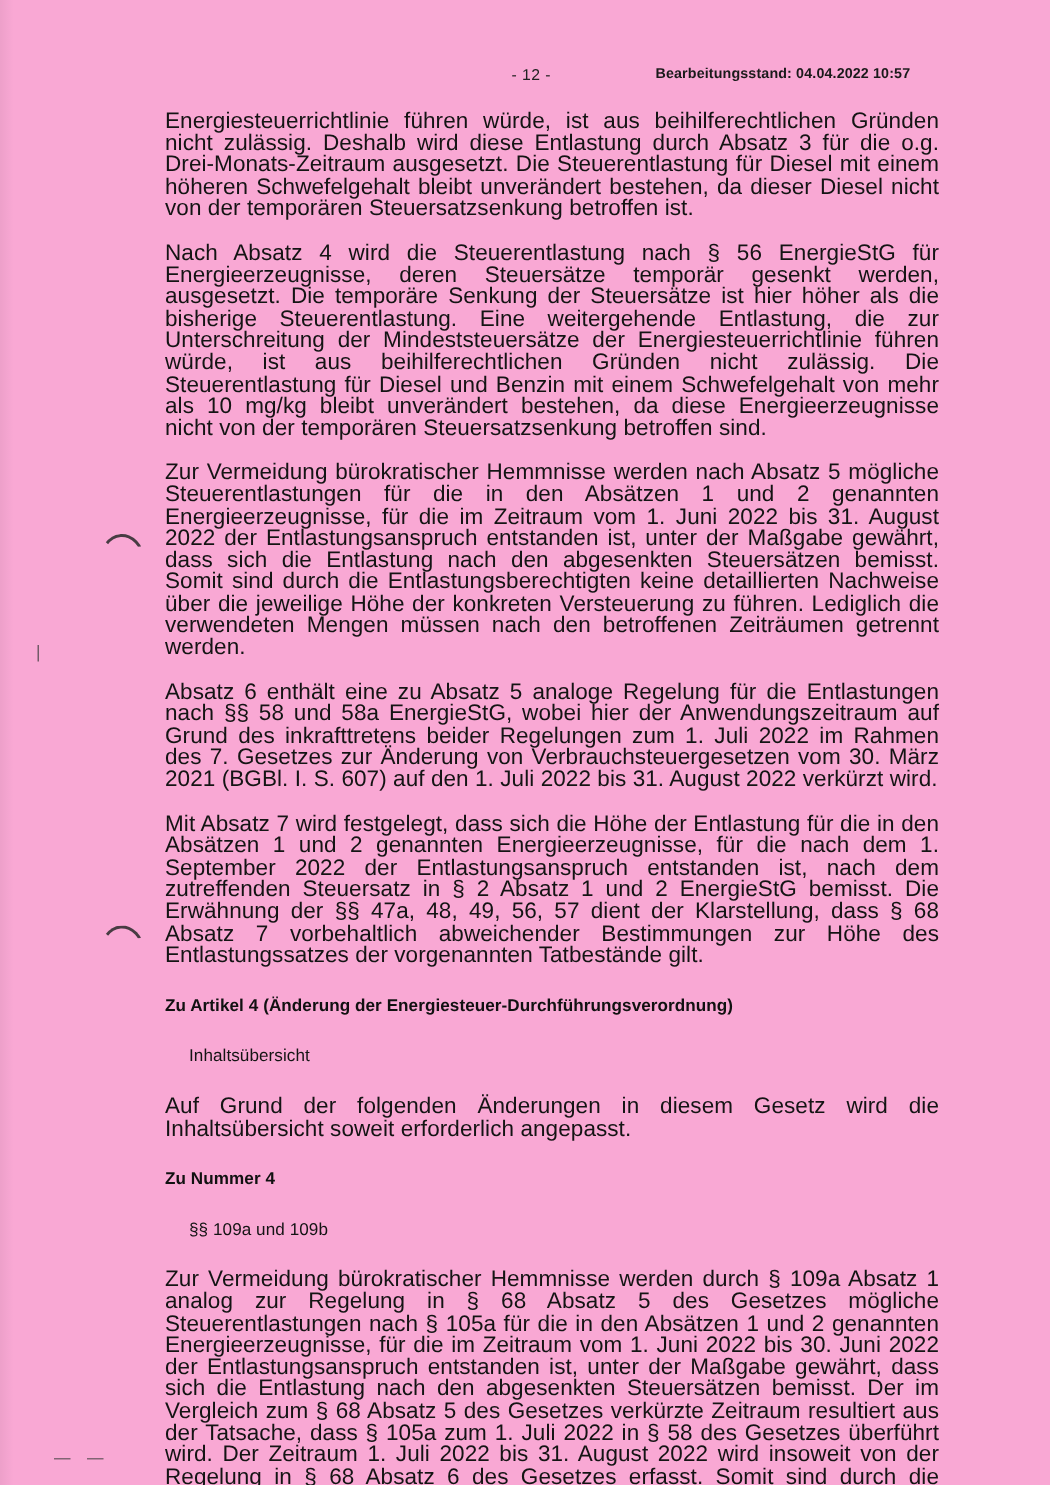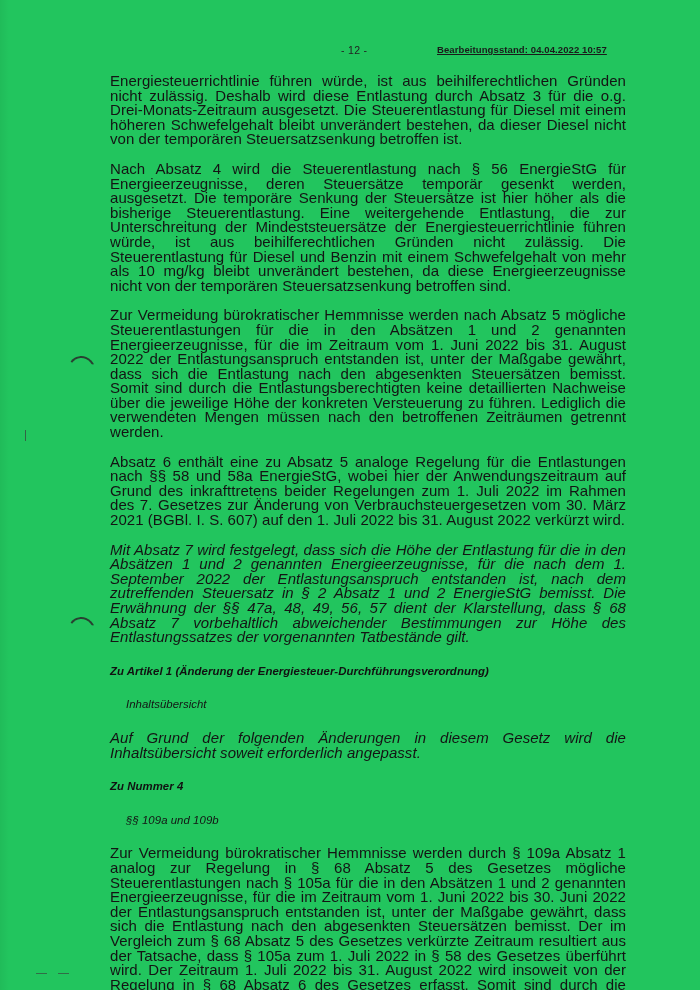--- a/index.html
+++ b/index.html
@@ -12,21 +12,21 @@
     height: 990px;
     position: relative;
     font-family: "Liberation Sans", sans-serif;
     color: #1b1b1b;
     overflow: hidden;
   }
 
   .page {
     position: absolute;
     inset: 0;
-    background: #22c55e;
+    background: #f9a8d4;
   }
 
   
   .header {
     position: absolute;
     top: 44px;
     left: 0;
     right: 0;
     height: 16px;
     display: flex;
@@ -41,21 +41,20 @@
     color: #222;
   }
   .edit-stamp {
     position: absolute;
     left: 437px;
     top: 0;
     font-size: 9.5px;
     font-weight: bold;
     letter-spacing: 0.1px;
     color: #1a1a1a;
-    text-decoration: underline;
   }
 
   
   .content {
     position: absolute;
     left: 110px;
     top: 74px;
     width: 516px;
   }
 
@@ -80,21 +79,21 @@
     color: #111;
   }
 
   p.sub {
     margin: 0 0 15px 16px;
     font-size: 11.4px;
     line-height: 14.6px;
     letter-spacing: 0.05px;
     color: #141414;
   }
-  p.gap-lg { margin-bottom: 19px; font-style: italic; }
+  p.gap-lg { margin-bottom: 19px; }
 
   
   .arc {
     position: absolute;
     width: 26px;
     height: 14px;
     border: 2.2px solid #2a2a2a;
     border-bottom-color: transparent;
     border-left-color: transparent;
     border-right-color: transparent;
@@ -143,21 +142,21 @@
     <span class="page-number">- 12 -</span>
     <span class="edit-stamp">Bearbeitungsstand: 04.04.2022  10:57</span>
   </div>
 
   <div class="content">
     <p class="para">Energiesteuerrichtlinie führen würde, ist aus beihilferechtlichen Gründen nicht zulässig. Deshalb wird diese Entlastung durch Absatz 3 für die o.g. Drei-Monats-Zeitraum ausgesetzt. Die Steuerentlastung für Diesel mit einem höheren Schwefelgehalt bleibt unverändert bestehen, da dieser Diesel nicht von der temporären Steuersatzsenkung betroffen ist.</p>
     <p class="para">Nach Absatz 4 wird die Steuerentlastung nach § 56 EnergieStG für Energieerzeugnisse, deren Steuersätze temporär gesenkt werden, ausgesetzt. Die temporäre Senkung der Steuersätze ist hier höher als die bisherige Steuerentlastung. Eine weitergehende Entlastung, die zur Unterschreitung der Mindeststeuersätze der Energiesteuerrichtlinie führen würde, ist aus beihilferechtlichen Gründen nicht zulässig. Die Steuerentlastung für Diesel und Benzin mit einem Schwefelgehalt von mehr als 10 mg/kg bleibt unverändert bestehen, da diese Energieerzeugnisse nicht von der temporären Steuersatzsenkung betroffen sind.</p>
     <p class="para">Zur Vermeidung bürokratischer Hemmnisse werden nach Absatz 5 mögliche Steuerentlastungen für die in den Absätzen 1 und 2 genannten Energieerzeugnisse, für die im Zeitraum vom 1. Juni 2022 bis 31. August 2022 der Entlastungsanspruch entstanden ist, unter der Maßgabe gewährt, dass sich die Entlastung nach den abgesenkten Steuersätzen bemisst. Somit sind durch die Entlastungsberechtigten keine detaillierten Nachweise über die jeweilige Höhe der konkreten Versteuerung zu führen. Lediglich die verwendeten Mengen müssen nach den betroffenen Zeiträumen getrennt werden.</p>
     <p class="para">Absatz 6 enthält eine zu Absatz 5 analoge Regelung für die Entlastungen nach §§ 58 und 58a EnergieStG, wobei hier der Anwendungszeitraum auf Grund des inkrafttretens beider Regelungen zum 1. Juli 2022 im Rahmen des 7. Gesetzes zur Änderung von Verbrauchsteuergesetzen vom 30. März 2021 (BGBl. I. S. 607) auf den 1. Juli 2022 bis 31. August 2022 verkürzt wird.</p>
     <p class="para gap-lg">Mit Absatz 7 wird festgelegt, dass sich die Höhe der Entlastung für die in den Absätzen 1 und 2 genannten Energieerzeugnisse, für die nach dem 1. September 2022 der Entlastungsanspruch entstanden ist, nach dem zutreffenden Steuersatz in § 2 Absatz 1 und 2 EnergieStG bemisst. Die Erwähnung der §§ 47a, 48, 49, 56, 57 dient der Klarstellung, dass § 68 Absatz 7 vorbehaltlich abweichender Bestimmungen zur Höhe des Entlastungssatzes der vorgenannten Tatbestände gilt.</p>
-    <p class="heading gap-lg">Zu Artikel 1 (Änderung der Energiesteuer-Durchführungsverordnung)</p>
+    <p class="heading gap-lg">Zu Artikel 4 (Änderung der Energiesteuer-Durchführungsverordnung)</p>
     <p class="sub gap-lg">Inhaltsübersicht</p>
     <p class="para gap-lg">Auf Grund der folgenden Änderungen in diesem Gesetz wird die Inhaltsübersicht soweit erforderlich angepasst.</p>
     <p class="heading gap-lg">Zu Nummer 4</p>
     <p class="sub gap-lg">§§ 109a und 109b</p>
     <p class="para">Zur Vermeidung bürokratischer Hemmnisse werden durch § 109a Absatz 1 analog zur Regelung in § 68 Absatz 5 des Gesetzes mögliche Steuerentlastungen nach § 105a für die in den Absätzen 1 und 2 genannten Energieerzeugnisse, für die im Zeitraum vom 1. Juni 2022 bis 30. Juni 2022 der Entlastungsanspruch entstanden ist, unter der Maßgabe gewährt, dass sich die Entlastung nach den abgesenkten Steuersätzen bemisst. Der im Vergleich zum § 68 Absatz 5 des Gesetzes verkürzte Zeitraum resultiert aus der Tatsache, dass § 105a zum 1. Juli 2022 in § 58 des Gesetzes überführt wird. Der Zeitraum 1. Juli 2022 bis 31. August 2022 wird insoweit von der Regelung in § 68 Absatz 6 des Gesetzes erfasst. Somit sind durch die Entlastungsberechtigten keine detaillierten Nachweise über die jeweilige Höhe der konkreten Versteuerung zu führen. Lediglich die verwendeten Mengen</p>
   </div>
 
   <span class="arc arc-1"></span>
   <span class="arc arc-2"></span>
   <span class="tick"></span>

